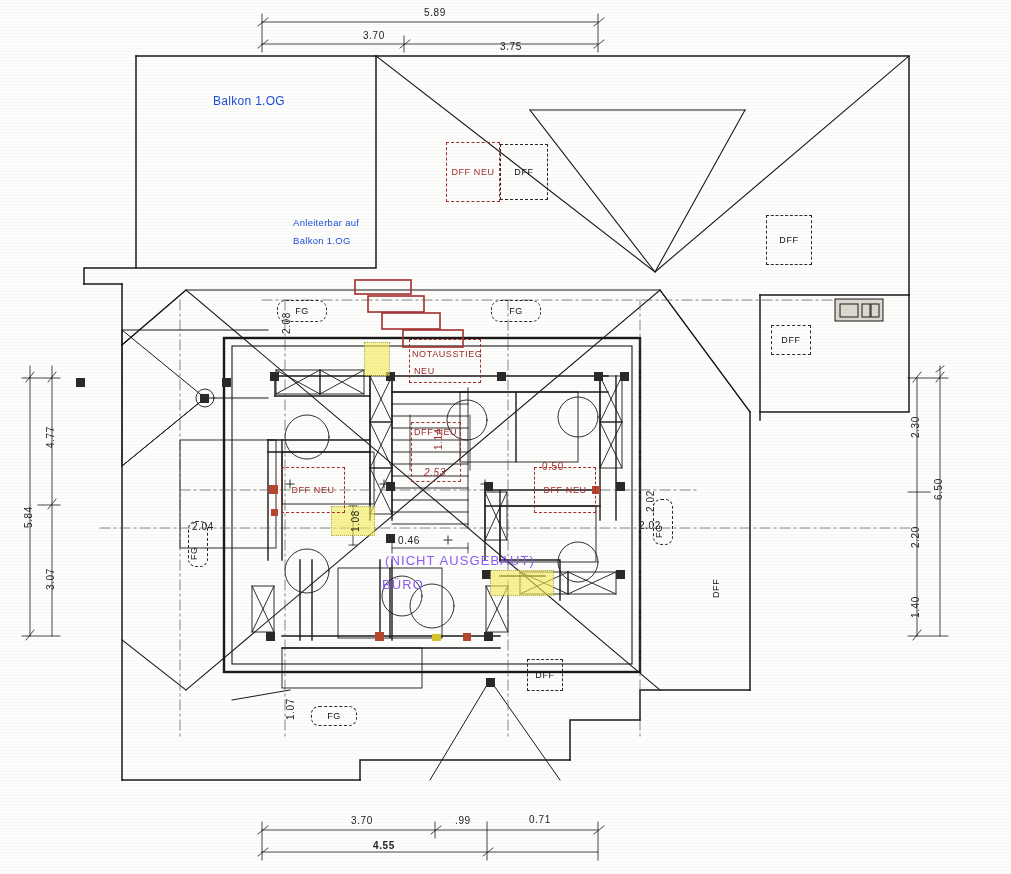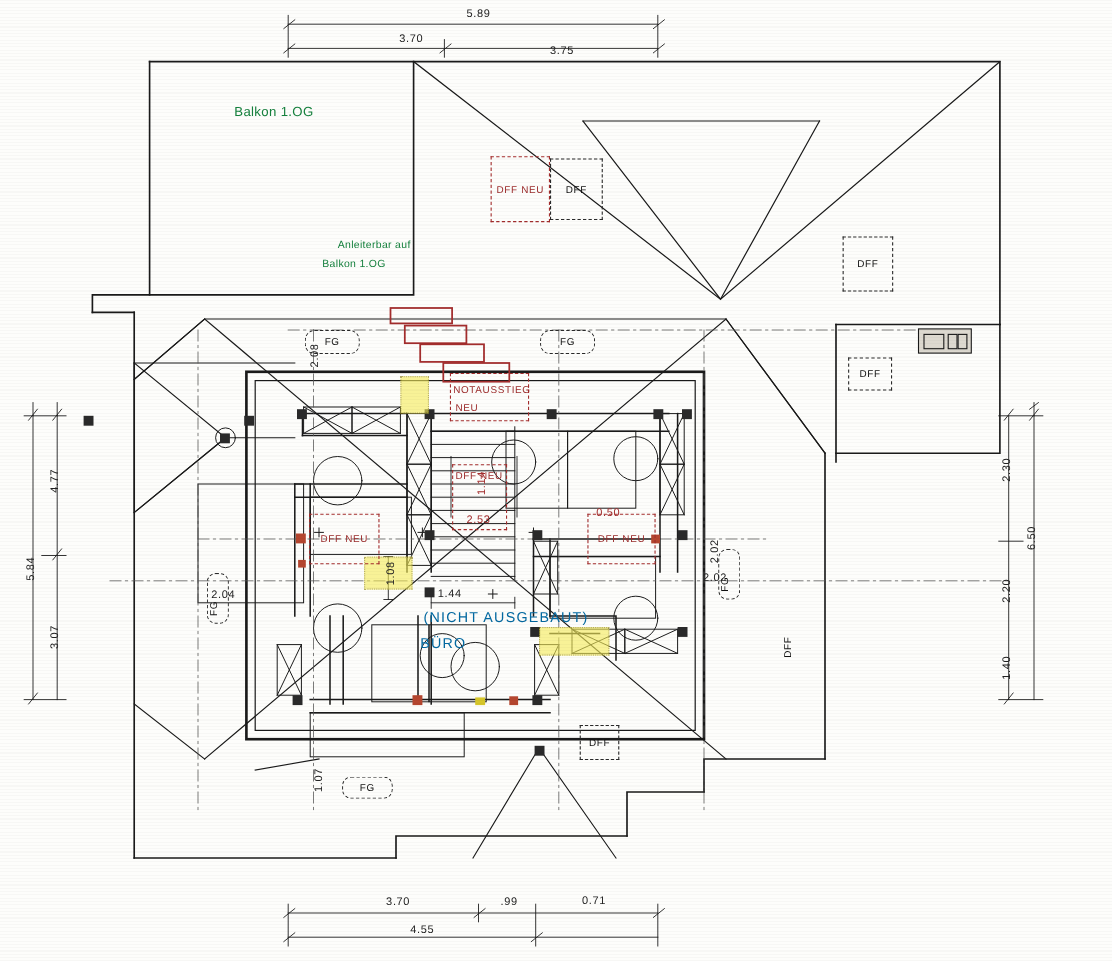--- a/index.html
+++ b/index.html
@@ -7,22 +7,22 @@
   body{width:1011px;height:874px;position:relative;overflow:hidden;
        font-family:"Liberation Sans",sans-serif;color:#111;}
   #sheet{position:absolute;left:0;top:0;width:1011px;height:874px;
          background:#fdfdfb;}
   svg{position:absolute;left:0;top:0;}
   .lbl{position:absolute;white-space:nowrap;line-height:1;
        font-family:"Liberation Sans",sans-serif;color:#1a1a1a;}
   .dim{font-size:10px;letter-spacing:.6px;color:#222;}
   .dimv{font-size:10px;letter-spacing:.6px;color:#222;
         transform-origin:0 0;}
-  .room{font-size:13px;letter-spacing:1.1px;color:#0369a1;}
-  .note{font-size:9.5px;letter-spacing:.3px;color:#15803d;}
+  .room{font-size:13px;letter-spacing:1.1px;color:#8b5cf6;}
+  .note{font-size:9.5px;letter-spacing:.3px;color:#1d4ed8;}
   .tagtxt{font-size:9px;letter-spacing:.6px;color:#111;}
   .tagred{font-size:9px;letter-spacing:.6px;color:#9c2b2b;}
   .boxd{position:absolute;border:1.1px dashed #2a2a2a;background:transparent;}
   .boxr{position:absolute;border:1.4px dashed #a32d2d;background:transparent;}
   .ylw{position:absolute;background:#f5ec5a;opacity:.62;
        border:1px dotted #8a7c10;}
   .center{display:flex;align-items:center;justify-content:center;
           width:100%;height:100%;}
   #grain{position:absolute;left:0;top:0;width:1011px;height:874px;
          pointer-events:none;opacity:.05;
@@ -404,46 +404,46 @@
         <span class="tagtxt">FG</span>
       </div>
   </div>
 
   <div class="lbl tagtxt" style="left:712px;top:598px;transform:rotate(-90deg);transform-origin:0 0;">DFF</div>
 
   <div class="lbl room" style="left:385px;top:554px;">(NICHT AUSGEBAUT)</div>
   <div class="lbl room" style="left:382px;top:578px;">BÜRO</div>
 
   <div class="lbl note" style="left:213px;top:95px;font-size:12px;">Balkon 1.OG</div>
-  <div class="lbl note" style="left:307px;top:218px;">Anleiterbar auf</div>
+  <div class="lbl note" style="left:293px;top:218px;">Anleiterbar auf</div>
   <div class="lbl note" style="left:293px;top:236px;">Balkon 1.OG</div>
 
   <div class="lbl dim" style="left:424px;top:8px;">5.89</div>
   <div class="lbl dim" style="left:363px;top:31px;">3.70</div>
   <div class="lbl dim" style="left:500px;top:42px;">3.75</div>
 
   <div class="lbl dim" style="left:351px;top:816px;">3.70</div>
   <div class="lbl dim" style="left:455px;top:816px;">.99</div>
   <div class="lbl dim" style="left:529px;top:815px;">0.71</div>
-  <div class="lbl dim" style="left:373px;top:841px;">4.55</div>
+  <div class="lbl dim" style="left:373px;top:841px;font-weight:bold;">4.55</div>
 
   <div class="lbl dimv" style="left:24px;top:528px;transform:rotate(-90deg);">5.84</div>
   <div class="lbl dimv" style="left:46px;top:448px;transform:rotate(-90deg);">4.77</div>
   <div class="lbl dimv" style="left:46px;top:590px;transform:rotate(-90deg);">3.07</div>
 
   <div class="lbl dimv" style="left:911px;top:438px;transform:rotate(-90deg);">2.30</div>
   <div class="lbl dimv" style="left:911px;top:548px;transform:rotate(-90deg);">2.20</div>
   <div class="lbl dimv" style="left:911px;top:618px;transform:rotate(-90deg);">1.40</div>
   <div class="lbl dimv" style="left:934px;top:500px;transform:rotate(-90deg);">6.50</div>
 
   <div class="lbl dimv" style="left:282px;top:334px;transform:rotate(-90deg);">2.08</div>
-  <div class="lbl dim" style="left:192px;top:537px;">2.04</div>
+  <div class="lbl dim" style="left:192px;top:522px;">2.04</div>
   <div class="lbl dim" style="left:639px;top:521px;">2.02</div>
   <div class="lbl dimv" style="left:646px;top:512px;transform:rotate(-90deg);">2.02</div>
   <div class="lbl dimv" style="left:286px;top:720px;transform:rotate(-90deg);">1.07</div>
-  <div class="lbl dim" style="left:424px;top:468px;color:#a32d2d;">2.53</div>
+  <div class="lbl dim" style="left:424px;top:468px;color:#a32d2d;font-style:italic;">2.53</div>
   <div class="lbl dimv" style="left:434px;top:450px;transform:rotate(-90deg);color:#a32d2d;">1.14</div>
   <div class="lbl dim" style="left:542px;top:462px;color:#a32d2d;">0.50</div>
   <div class="lbl dimv" style="left:351px;top:532px;transform:rotate(-90deg);">1.08</div>
-  <div class="lbl dim" style="left:398px;top:536px;">1.44</div>
+  <div class="lbl dim" style="left:398px;top:536px;">0.46</div>
 
   <div id="grain"></div>
 </div>
 
 </body></html>

